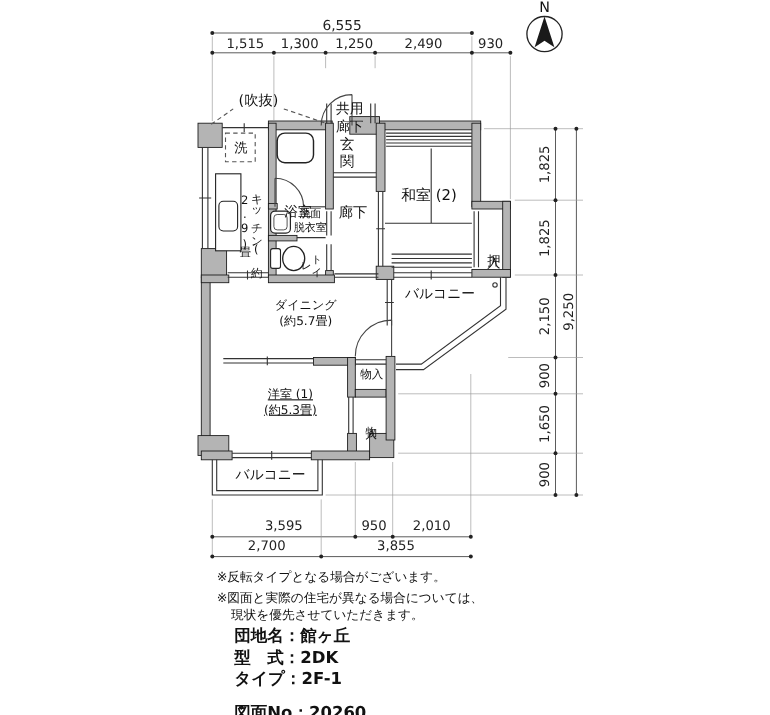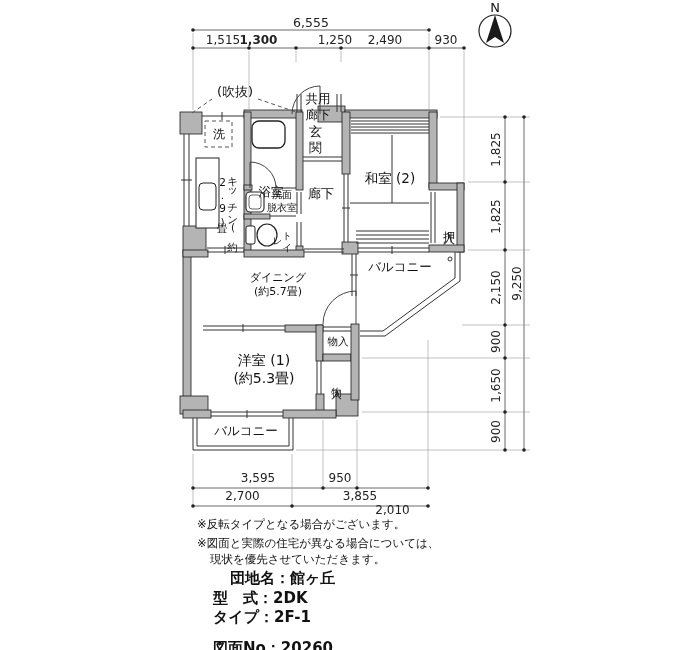--- a/index.html
+++ b/index.html
@@ -164,36 +164,36 @@
     <g>
       <circle cx="495" cy="31" r="16" fill="none" stroke="#222" stroke-width="1.2"></circle>
       <path d="M495,15 L486,43 L495,37 L504,43 Z" fill="#1a1a1a"></path>
     </g>
   </svg>
 
   <div class="lbl" style="left:487px;top:0px;width:16px;font-size:13px;">N</div>
 
   <div class="lbl dim" style="left:261px;top:15px;width:100px;font-size:12.5px;">6,555</div>
   <div class="lbl dim" style="left:196px;top:33px;width:54px;">1,515</div>
-  <div class="lbl dim" style="left:232px;top:33px;width:53px;font-weight:bold;">1,300</div>
-  <div class="lbl dim" style="left:309px;top:33px;width:52px;text-align:center;">1,250</div>
+  <div class="lbl dim" style="left:246px;top:33px;width:53px;">1,300</div>
+  <div class="lbl dim" style="left:296px;top:33px;width:52px;text-align:center;">1,250</div>
   <div class="lbl dim" style="left:358px;top:33px;width:54px;">2,490</div>
   <div class="lbl dim" style="left:422px;top:33px;width:48px;">930</div>
 
   <div class="lbl dim rot" style="left:468px;top:143px;width:54px;height:13px;">1,825</div>
   <div class="lbl dim rot" style="left:468px;top:210px;width:54px;height:13px;">1,825</div>
   <div class="lbl dim rot" style="left:468px;top:281px;width:54px;height:13px;">2,150</div>
   <div class="lbl dim rot" style="left:468px;top:335px;width:54px;height:13px;">900</div>
   <div class="lbl dim rot" style="left:468px;top:379px;width:54px;height:13px;">1,650</div>
   <div class="lbl dim rot" style="left:468px;top:425px;width:54px;height:13px;">900</div>
   <div class="lbl dim rot" style="left:489px;top:277px;width:54px;height:13px;">9,250</div>
 
   <div class="lbl dim" style="left:230px;top:471px;width:56px;">3,595</div>
   <div class="lbl dim" style="left:317px;top:471px;width:46px;">950</div>
-  <div class="lbl dim" style="left:364px;top:471px;width:57px;margin-top:32px;">2,010</div>
+  <div class="lbl dim" style="left:364px;top:471px;width:57px;">2,010</div>
   <div class="lbl dim" style="left:214px;top:489px;width:57px;">2,700</div>
   <div class="lbl dim" style="left:331px;top:489px;width:58px;">3,855</div>
 
   <div class="lbl" style="left:299px;top:55px;width:38px;font-size:12.5px;margin-top:36px;">共用
 廊下</div>
   <div class="lbl" style="left:203px;top:84px;width:64px;font-size:13px;">(吹抜)</div>
   <div class="lbl" style="left:210px;top:127px;width:18px;font-size:12px;">洗</div>
   <div class="lbl vert" style="left:223px;top:151px;width:15px;height:102px;font-size:10.5px;">キッチン(約2.9畳)</div>
   <div class="lbl" style="left:250px;top:152px;width:42px;font-size:12.5px;margin-top:32px;">浴室</div>
   <div class="lbl" style="left:303px;top:124px;width:25px;font-size:13px;">玄関</div>
@@ -201,26 +201,26 @@
 脱衣室</div>
   <div class="lbl vert" style="left:279px;top:220px;width:13px;height:34px;font-size:9.5px;">トイレ</div>
   <div class="lbl" style="left:302px;top:186px;width:38px;font-size:13px;">廊下</div>
   <div class="lbl" style="left:352px;top:170px;width:76px;font-size:13.5px;">和室 (2)</div>
   <div class="lbl vert" style="left:440px;top:201px;width:15px;height:42px;font-size:12px;">押入</div>
   <div class="lbl" style="left:360px;top:259px;width:80px;font-size:12.5px;">バルコニー</div>
   <div class="lbl" style="left:232px;top:271px;width:92px;font-size:11px;">ダイニング
 (約5.7畳)</div>
   <div class="lbl" style="left:324px;top:335px;width:28px;font-size:10.5px;">物入</div>
   <div class="lbl vert" style="left:329px;top:363px;width:13px;height:34px;font-size:10.5px;">物入</div>
-  <div class="lbl" style="left:216px;top:352px;width:96px;font-size:14px;">洋室 (1)
+  <div class="lbl" style="left:216px;top:352px;width:96px;font-size:11px;text-decoration:underline;">洋室 (1)
 (約5.3畳)</div>
   <div class="lbl" style="left:204px;top:423px;width:84px;font-size:12.5px;">バルコニー</div>
 
   <div class="note" style="left:197px;top:536px;">※図面と実際の住宅が異なる場合については、</div>
   <div class="note" style="left:197px;top:517px;">※反転タイプとなる場合がございます。</div>
   <div class="note" style="left:210px;top:552px;">現状を優先させていただきます。</div>
 
-  <div class="info" style="left:230px;top:569px;">団地名：館ヶ丘</div>
+  <div class="info" style="left:213px;top:569px;">団地名：館ヶ丘</div>
   <div class="info" style="left:213px;top:589px;">型　式：2DK</div>
   <div class="info" style="left:213px;top:608px;">タイプ：2F-1</div>
   <div class="info" style="left:213px;top:628px;margin-top:11px;">図面No：20260</div>
 
 </div>
 
 </body></html>

